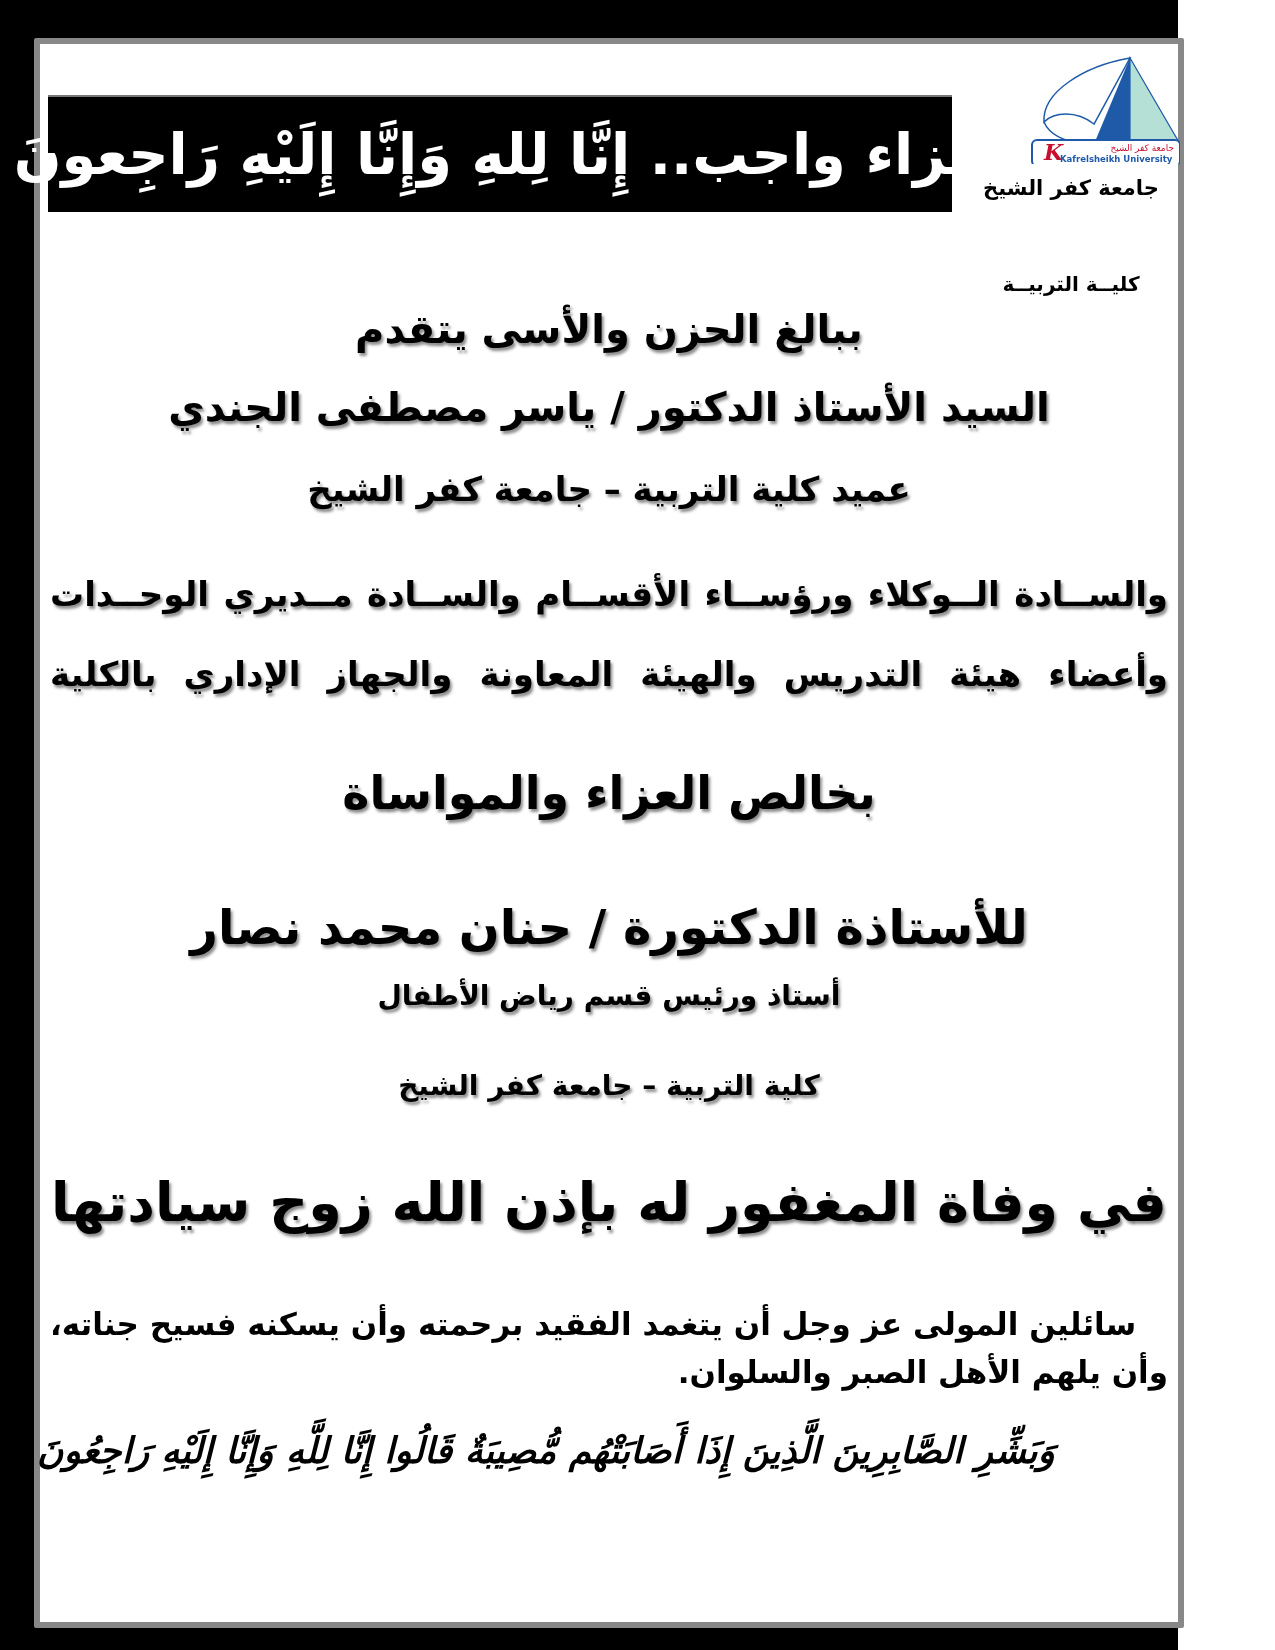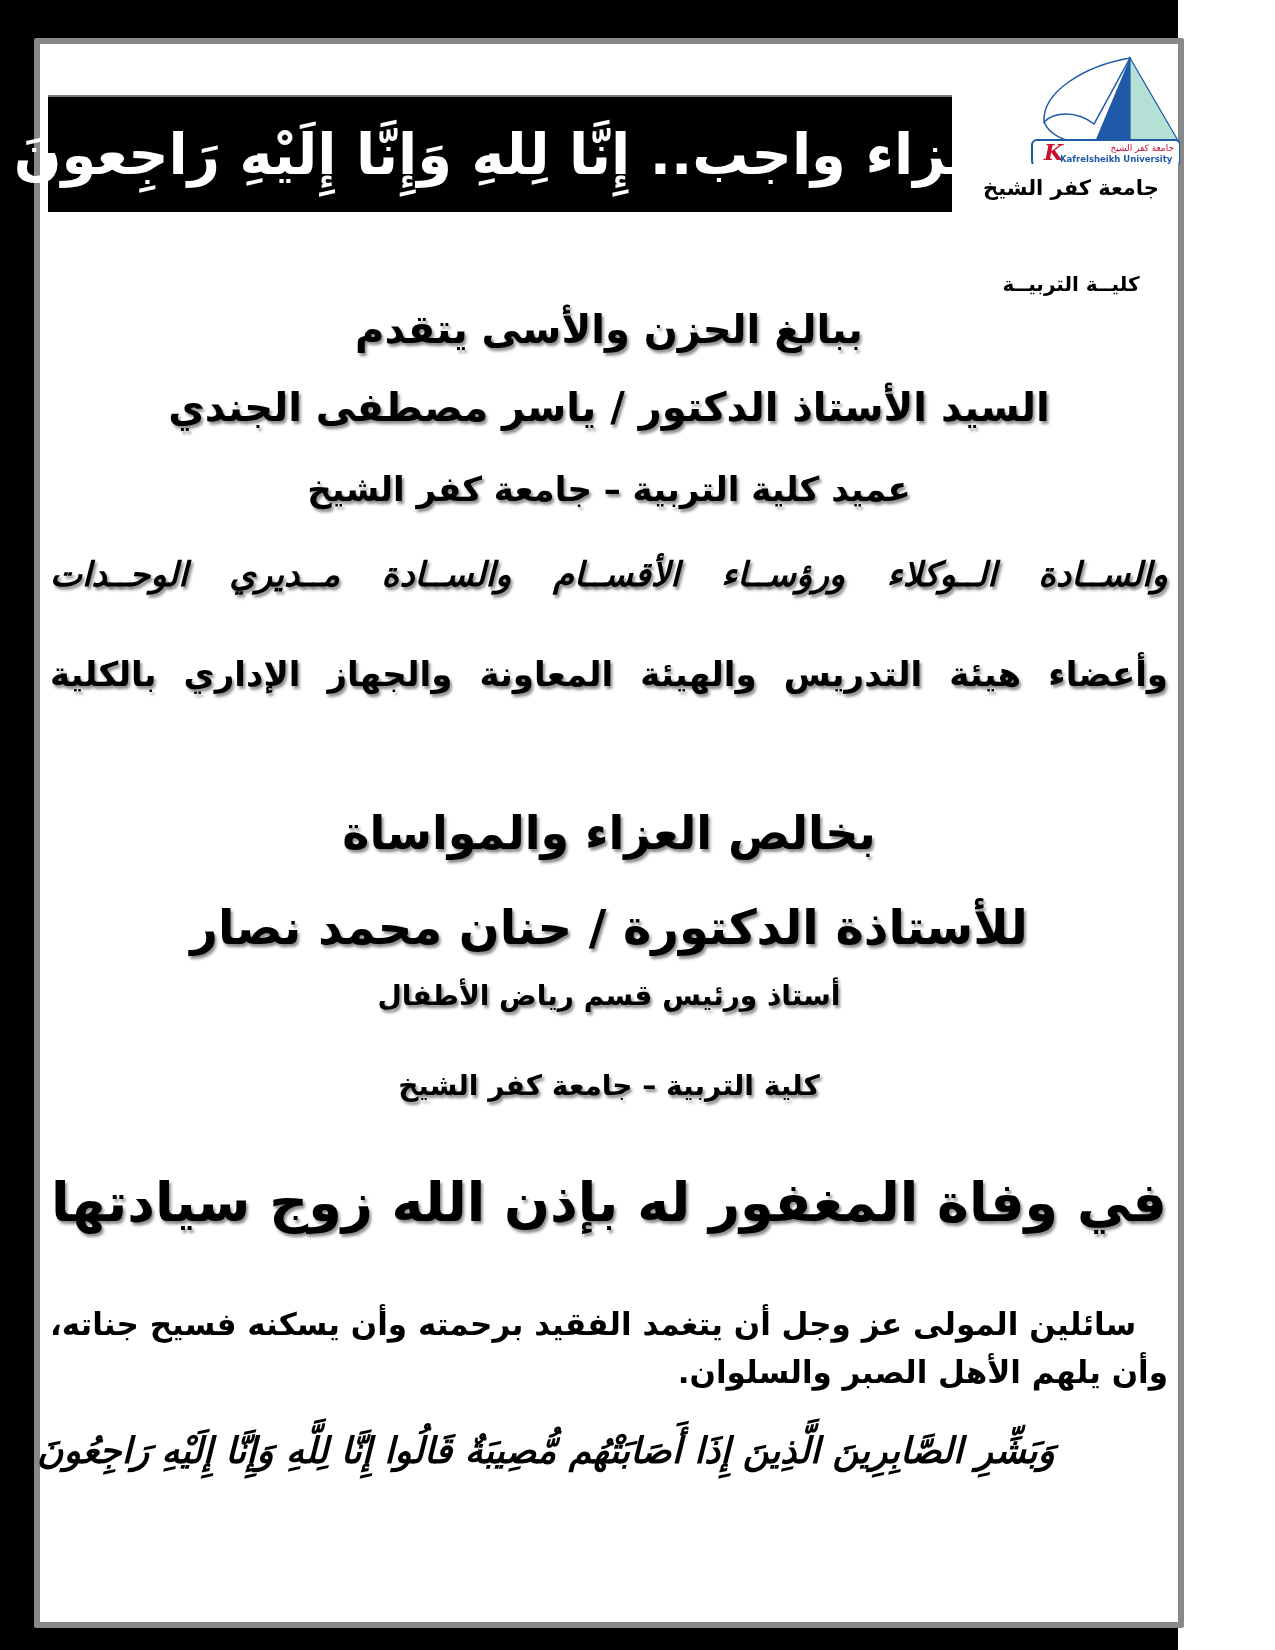--- a/index.html
+++ b/index.html
@@ -44,23 +44,23 @@
       font-weight: bold; font-size: 20px; color: #000; margin-top: 44px;
     }
     .line {
       position: absolute; left: 0; width: 1138px; text-align: center;
       direction: rtl; color: #000; font-weight: bold; white-space: nowrap;
       text-shadow: 2px 3px 3px rgba(0,0,0,0.45);
     }
     .l-intro { top: 262px; font-size: 40px; }
     .l-dean { top: 340px; font-size: 40px; }
     .l-deantitle { top: 425px; font-size: 34px; }
-    .l-staff1 { top: 510px; font-size: 34px; left: 10px; width: 1118px; text-align: justify; text-align-last: justify; font-style: italic; }
+    .l-staff1 { top: 530px; font-size: 34px; left: 10px; width: 1118px; text-align: justify; text-align-last: justify; }
     .l-staff2 { top: 610px; font-size: 34px; left: 10px; width: 1118px; text-align: justify; text-align-last: justify; }
-    .l-cond { top: 722px; font-size: 46px; margin-top: 40px; }
+    .l-cond { top: 722px; font-size: 46px; }
     .l-name { top: 855px; font-size: 48px; }
     .l-role { top: 935px; font-size: 28px; }
     .l-fac { top: 1025px; font-size: 28px; }
     .l-death { top: 1127px; font-size: 54px; }
     .l-prayer1 { top: 1262px; font-size: 31px; text-align: left; left: 10px; width: 1118px; text-shadow: none; }
     .l-prayer2 { top: 1310px; font-size: 31px; text-align: right; left: 10px; width: 1118px; text-shadow: none; }
     .l-verse {
       top: 1385px; font-size: 36px; font-family: "DejaVu Serif", serif;
       font-style: italic; text-shadow: none; left: 115px; width: 900px;
     }

